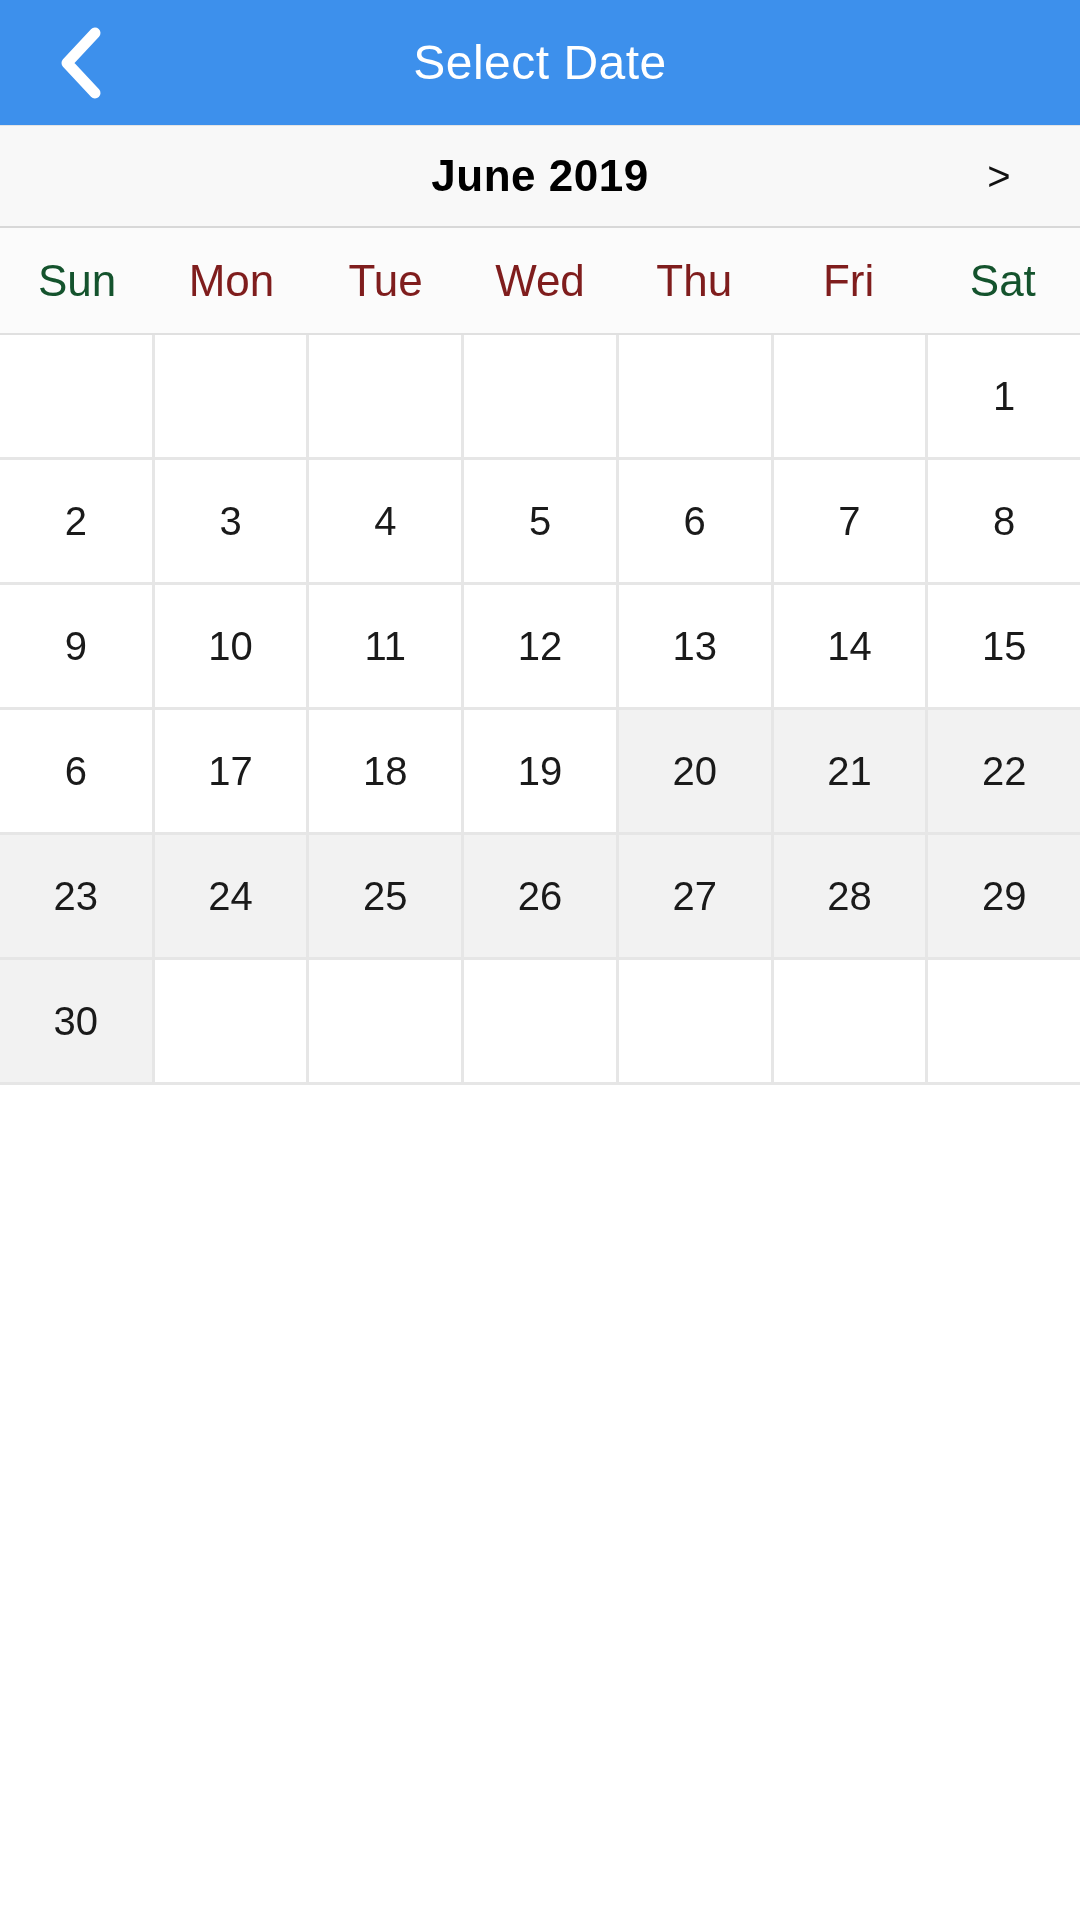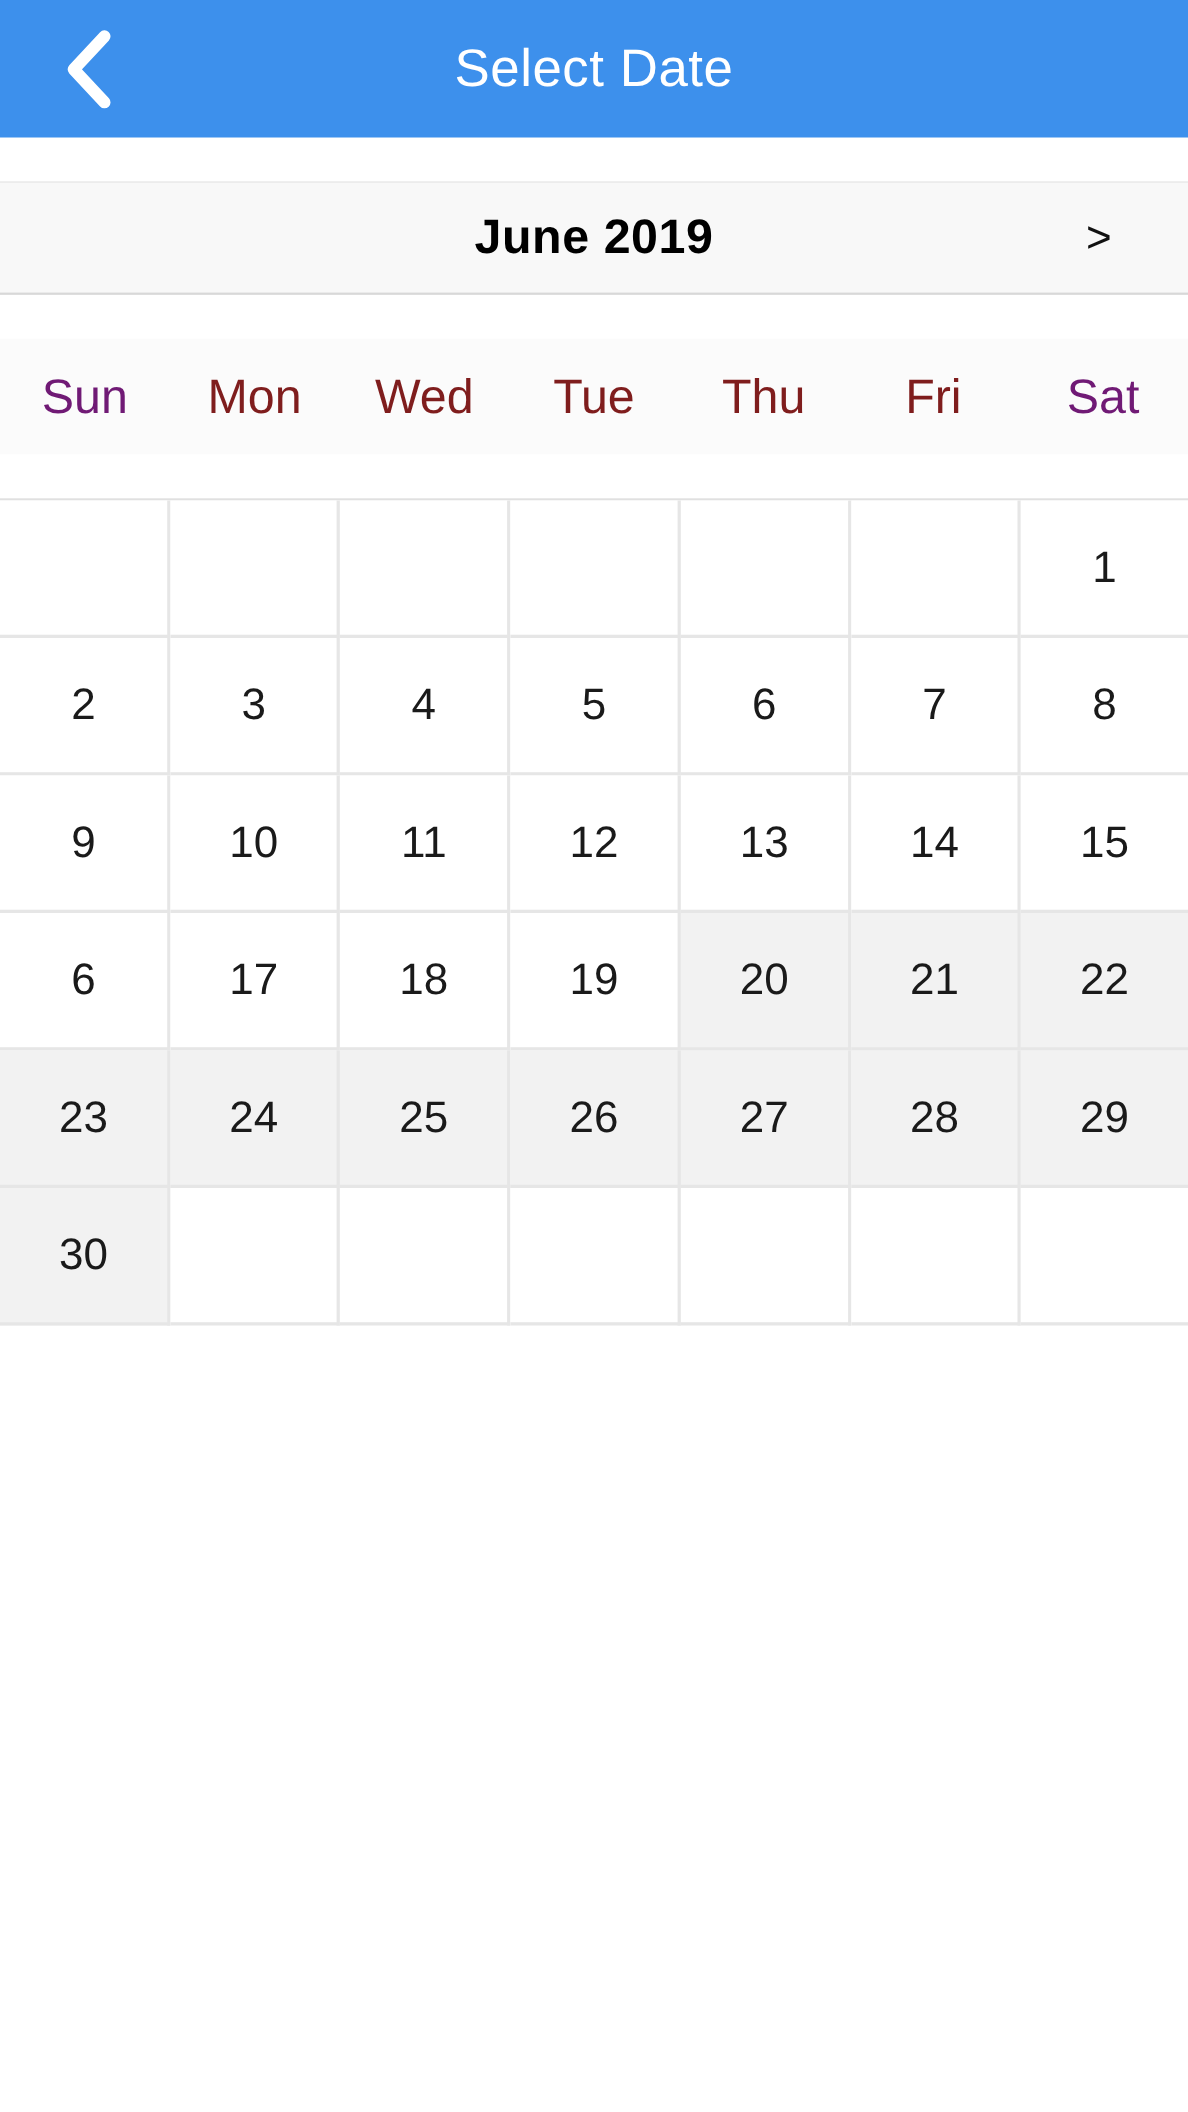--- a/index.html
+++ b/index.html
@@ -13,21 +13,20 @@
     font-family: "Liberation Sans", sans-serif;
     overflow: hidden;
   }
   .screen {
     width: 1080px;
     height: 1920px;
     position: relative;
     background: #ffffff;
     display: flex;
     flex-direction: column;
-    gap: 40px;
   }
 
   
   .appbar {
     height: 125px;
     min-height: 125px;
     background: #3d90ec;
     position: relative;
     display: flex;
     align-items: center;
@@ -107,21 +106,21 @@
     align-items: center;
   }
   .weekday {
     flex: 1 1 0;
     text-align: center;
     font-size: 44px;
     color: #7f1d1d;
     line-height: 105px;
   }
   .weekday.weekend {
-    color: #701a75;
+    color: #14532d;
   }
 
   
   .calendar-grid {
     border-top: 2px solid #e0e0e0;
     display: flex;
     flex-direction: column;
     background: #ffffff;
   }
   .cal-row {
@@ -180,22 +179,22 @@
 
   <div class="monthbar">
     <div class="month-prev"></div>
     <div class="month-label">June 2019</div>
     <div class="month-next">&gt;</div>
   </div>
 
   <div class="weekdays">
     <div class="weekday weekend">Sun</div>
     <div class="weekday">Mon</div>
+    <div class="weekday">Tue</div>
     <div class="weekday">Wed</div>
-    <div class="weekday">Tue</div>
     <div class="weekday">Thu</div>
     <div class="weekday">Fri</div>
     <div class="weekday weekend">Sat</div>
   </div>
 
   <div class="calendar-grid" id="calendar-grid">
       <div class="cal-row">
         <div class="cal-cell empty">
           <span class="day-num"></span>
         </div>

